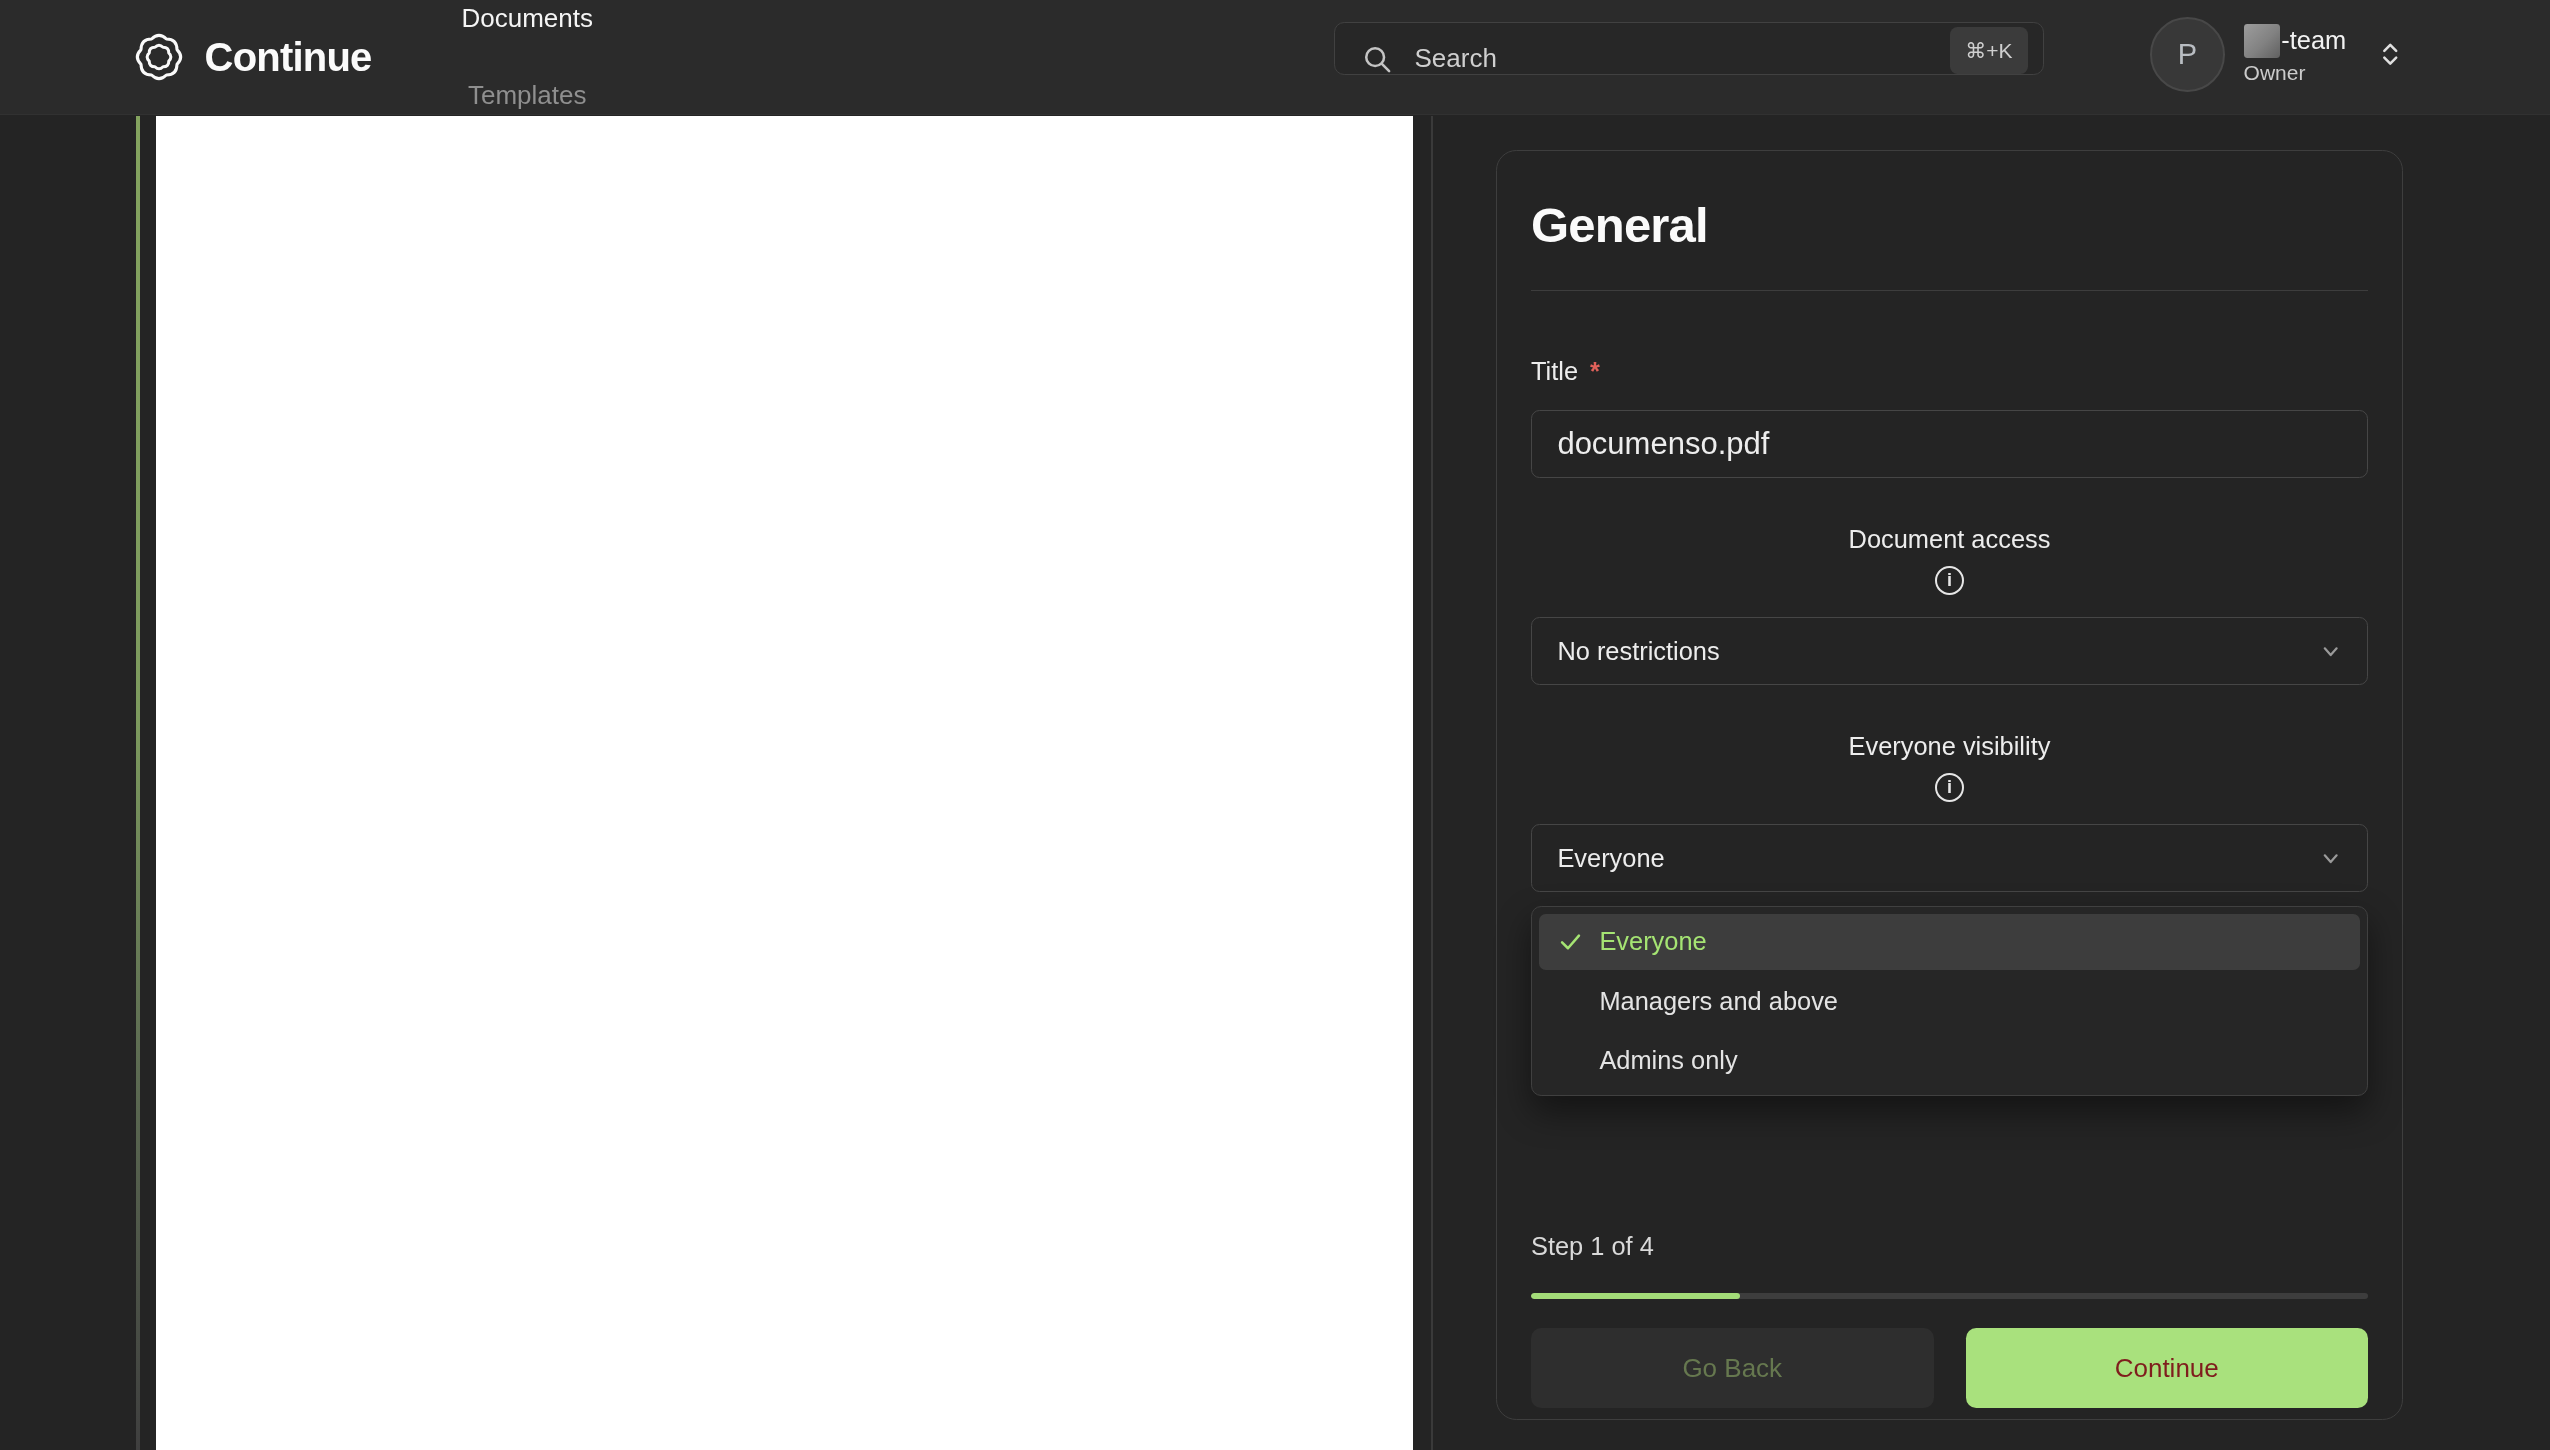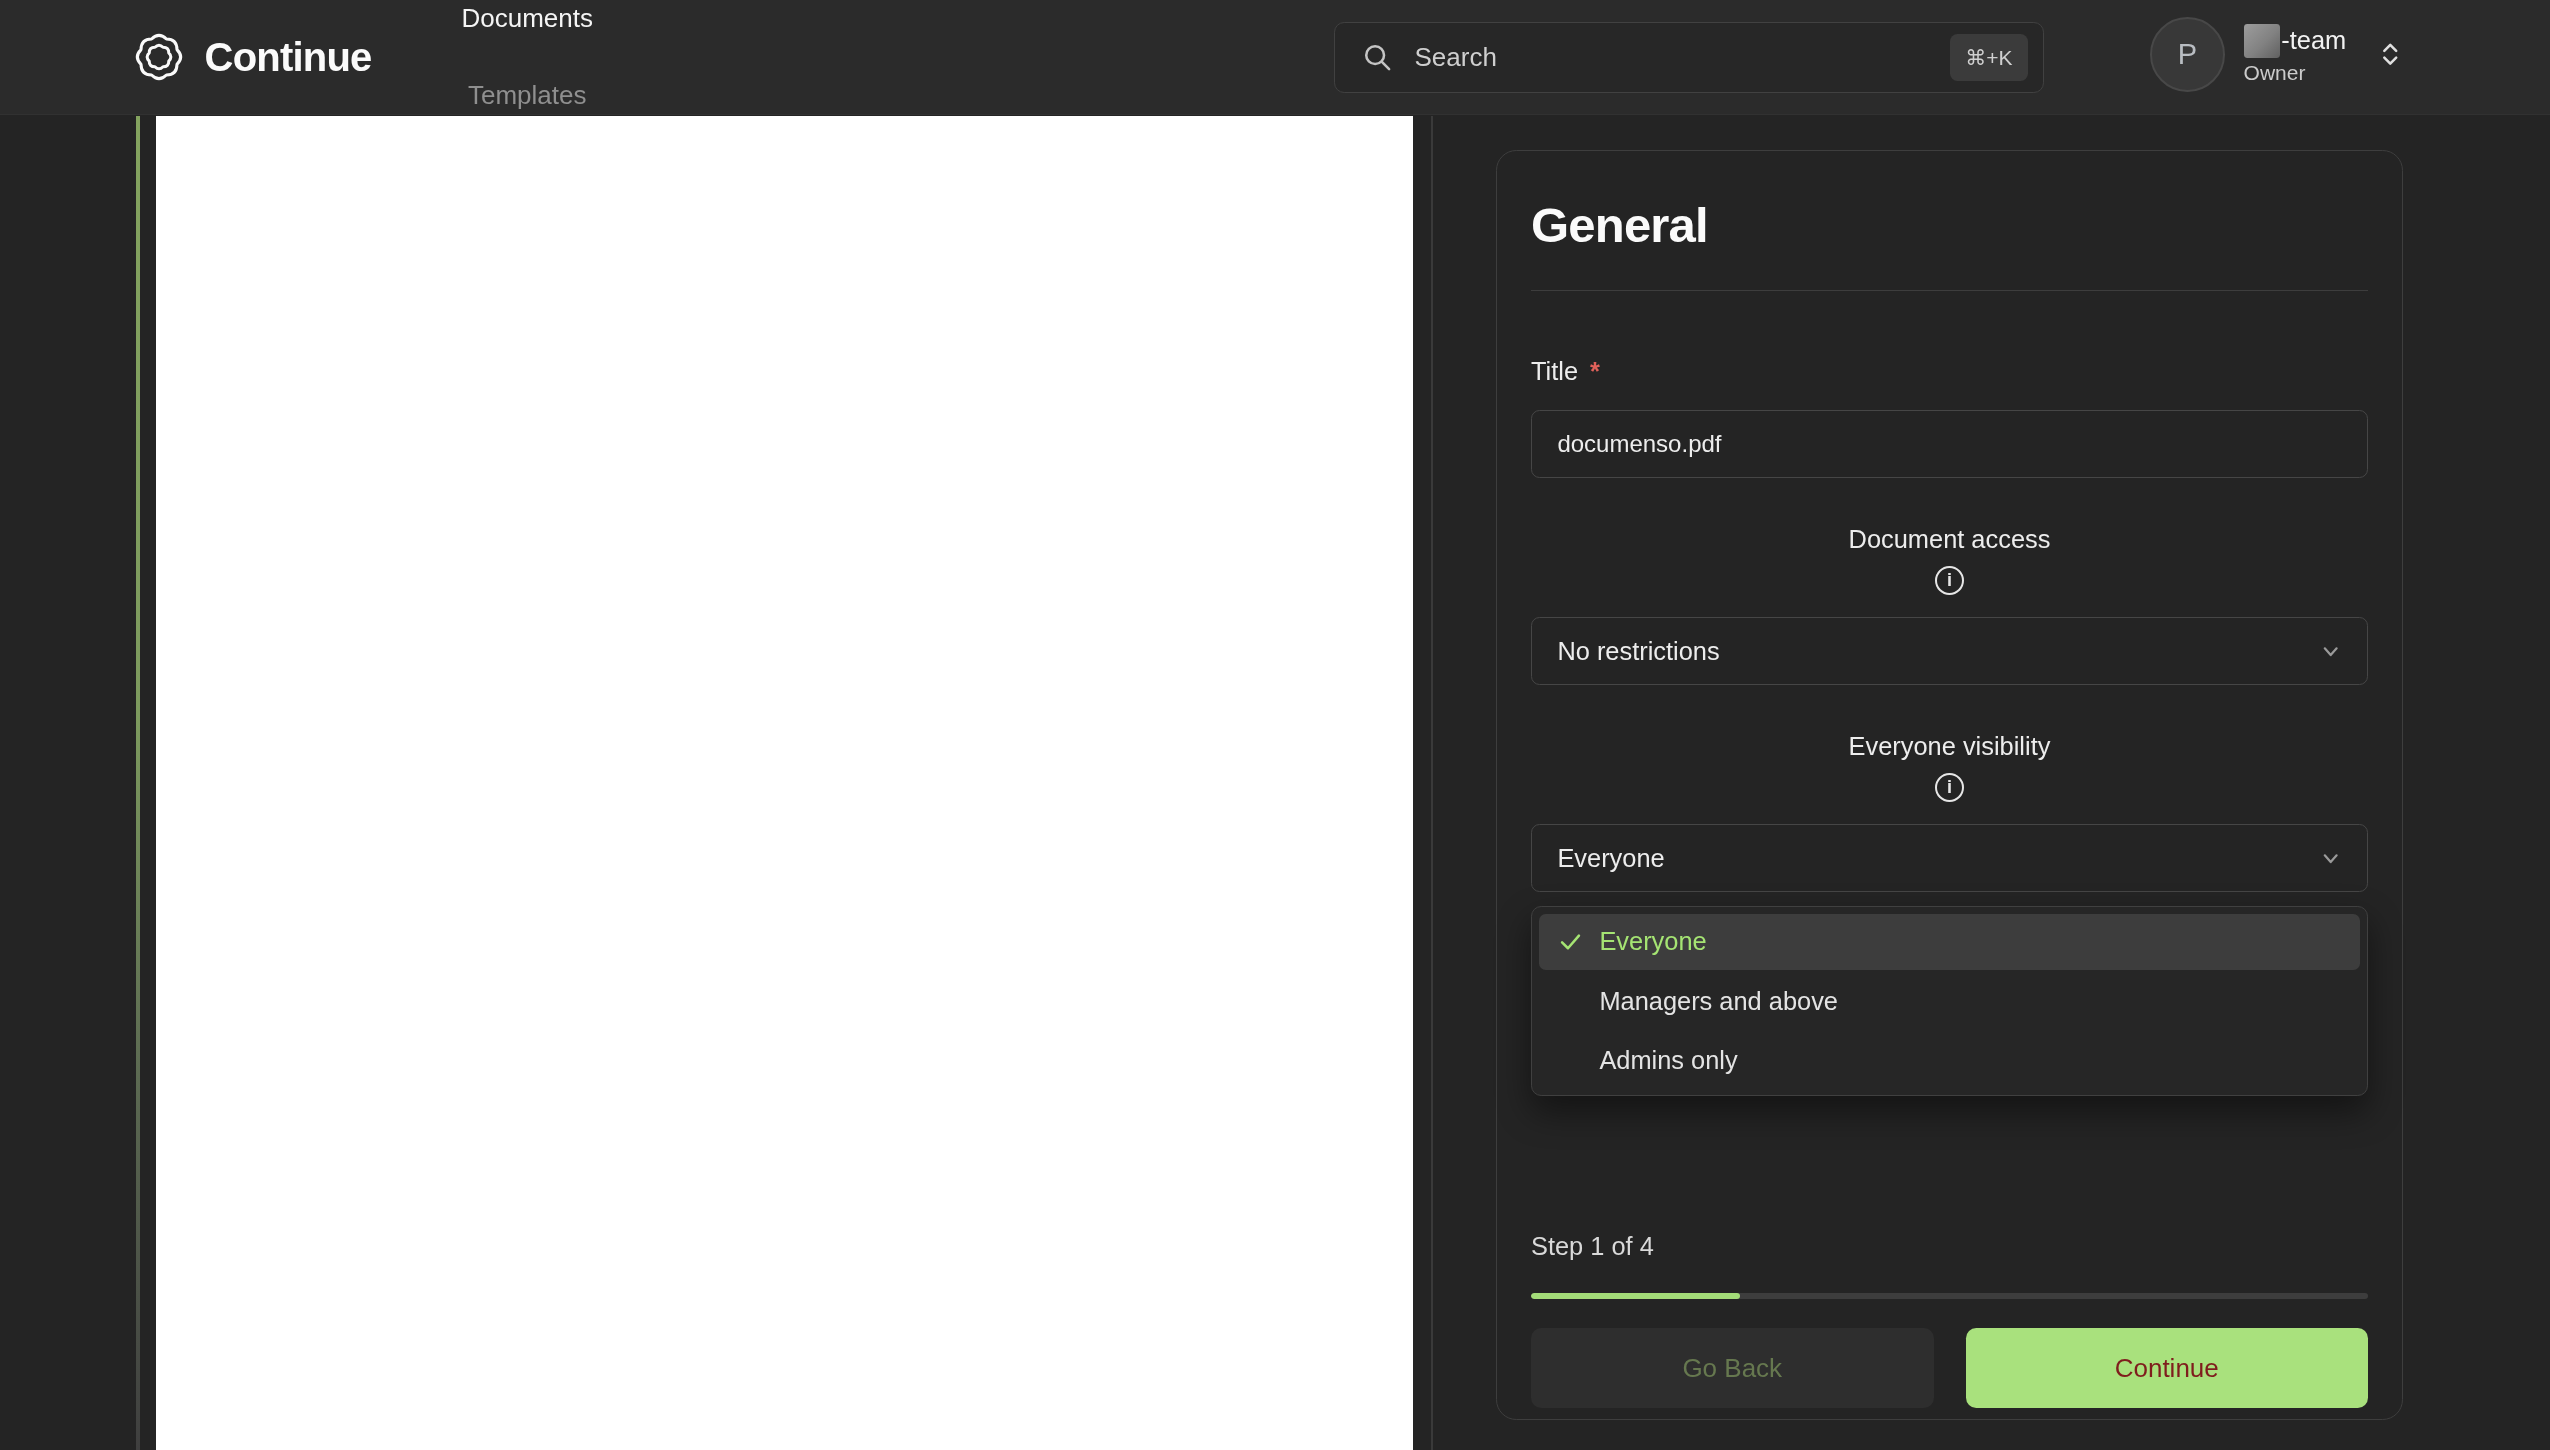--- a/index.html
+++ b/index.html
@@ -14,23 +14,23 @@
     display:flex; align-items:center;
   }
   .brand { display:flex; align-items:center; gap:18.6px; margin-left:132px; }
   .brand-logo { width:54px; height:54px; }
   .brand-name { font-size:40px; font-weight:700; color:#fafafa; letter-spacing:-0.8px; }
   .nav-links { display:flex; align-items:center; gap:46px; margin-left:90px;flex-direction:column; }
   .nav-link { font-size:26px; font-weight:500; color:#8f8f8f; cursor:pointer; }
   .nav-link.active { color:#f5f5f5; }
 
   .search-box {
-    position:absolute; left:1334px; top:22px; width:710px; height:71px;
+    position:absolute; left:1334px; top:22px; width:710px; height:53px;
     background:#272727; border:1.7px solid #414141; border-radius:10.2px;
-    display:flex; align-items:center; padding:0 15.3px 0 27px;
+    display:flex; align-items:flex-end; padding:0 15.3px 0 27px;
   }
   .search-icon { width:30.5px; height:30.5px; flex:none; }
   .search-input {
     flex:1; margin-left:22px; background:transparent; border:none; outline:none;
     font-size:26px; color:#dcdcdc; font-family:inherit;
   }
   .search-input::placeholder { color:#cfcfcf; opacity:1; }
   .kbd-badge {
     flex:none; height:47px; padding:0 15.3px; background:#3b3b3b; border-radius:7.6px;
     display:flex; align-items:center; font-size:21px; color:#cfcfcf;
@@ -81,21 +81,21 @@
   .required-star { font-size:25.4px; font-weight:700; color:#e0615a; }
   .info-icon {
     width:29px; height:29px; border:2.5px solid #e6e6e6; border-radius:50%;
     display:flex; align-items:center; justify-content:center;
     font-size:18px; font-weight:700; color:#e6e6e6; font-style:normal;
   }
 
   .text-input {
     width:100%; height:68px; margin-top:24px;
     background:transparent; border:1.7px solid #464646; border-radius:8.5px;
-    padding:0 25.4px; font-size:24px; color:#ededed; font-family:inherit; outline:none;
+    padding:0 25.4px; font-size:31px; color:#ededed; font-family:inherit; outline:none;
   }
   .select-trigger {
     width:100%; height:68px; margin-top:22px;
     border:1.7px solid #464646; border-radius:8.5px; background:transparent;
     display:flex; align-items:center; justify-content:space-between;
     padding:0 24px 0 25.4px; cursor:pointer;
   }
   .select-value { font-size:25.4px; color:#ededed; }
   .chevron-down { width:25.4px; height:25.4px; }
 

